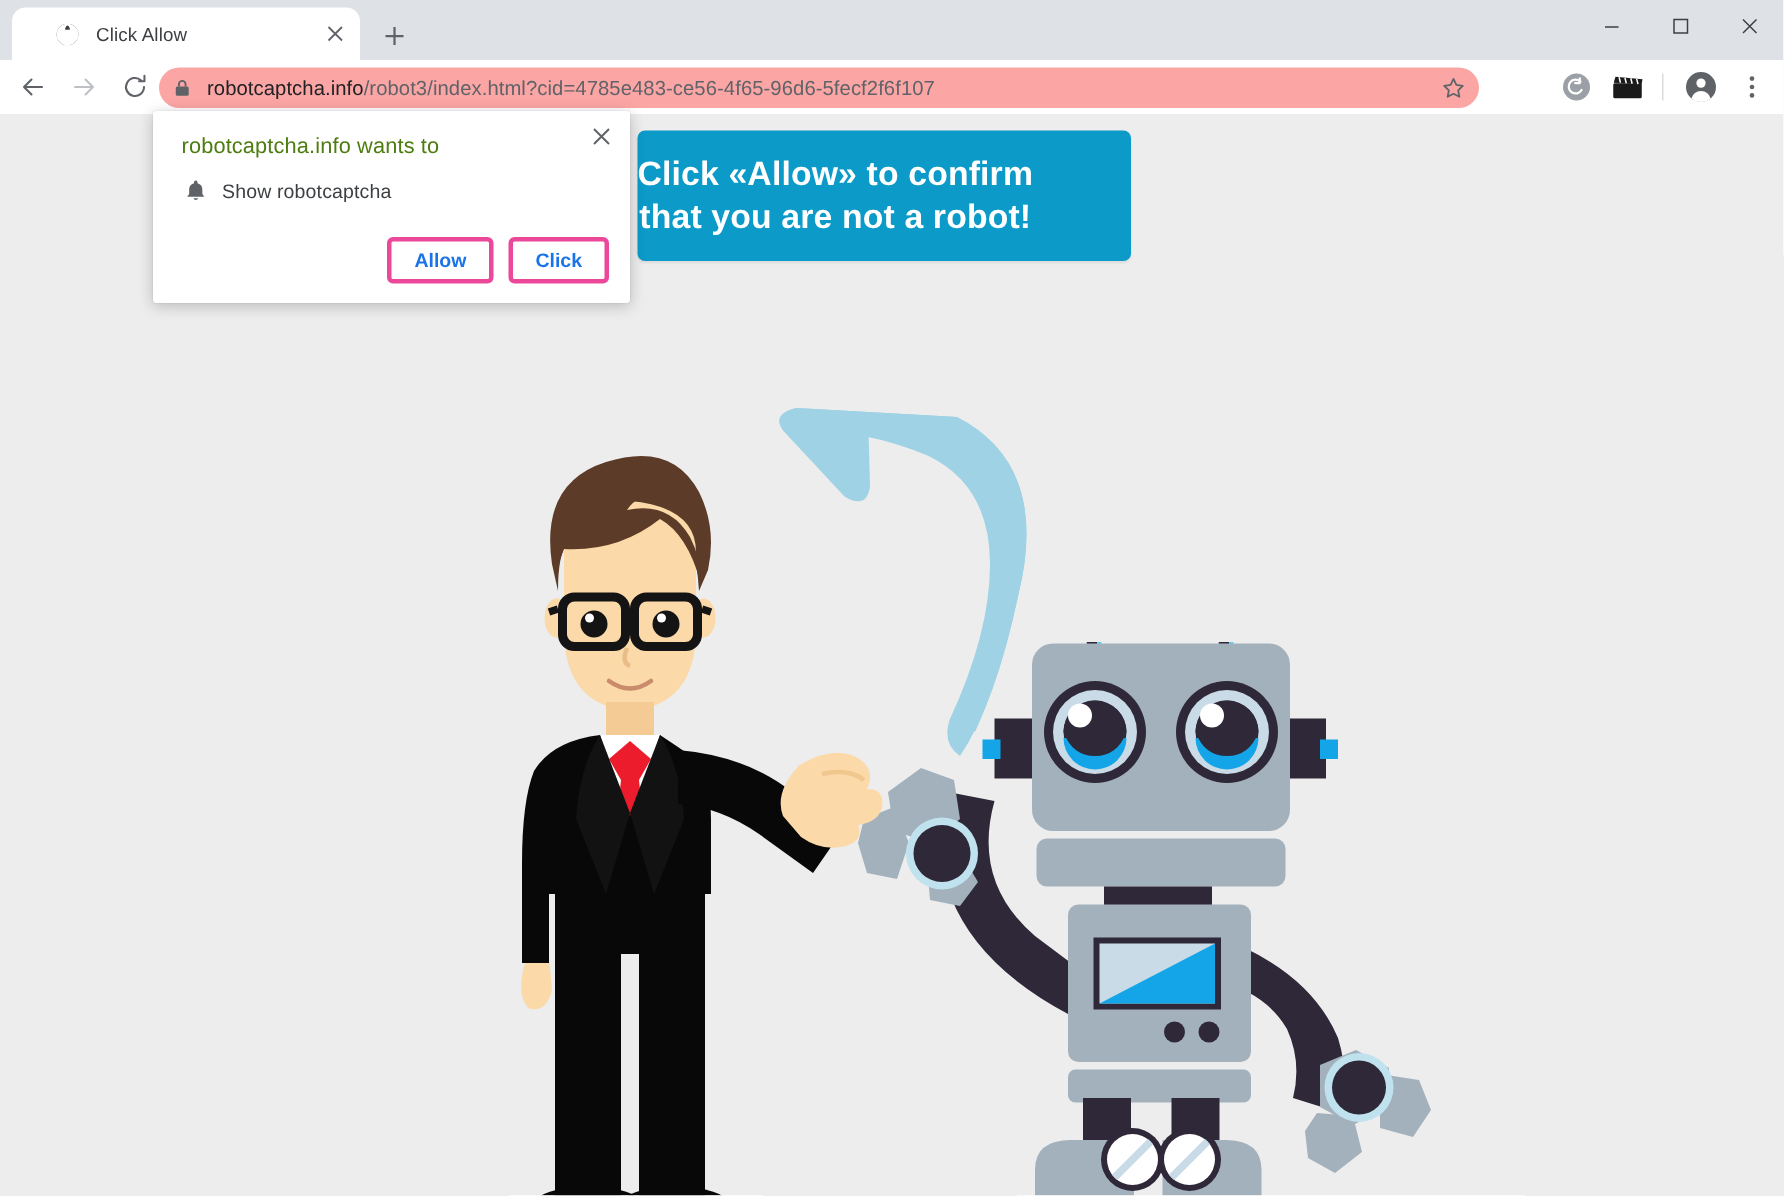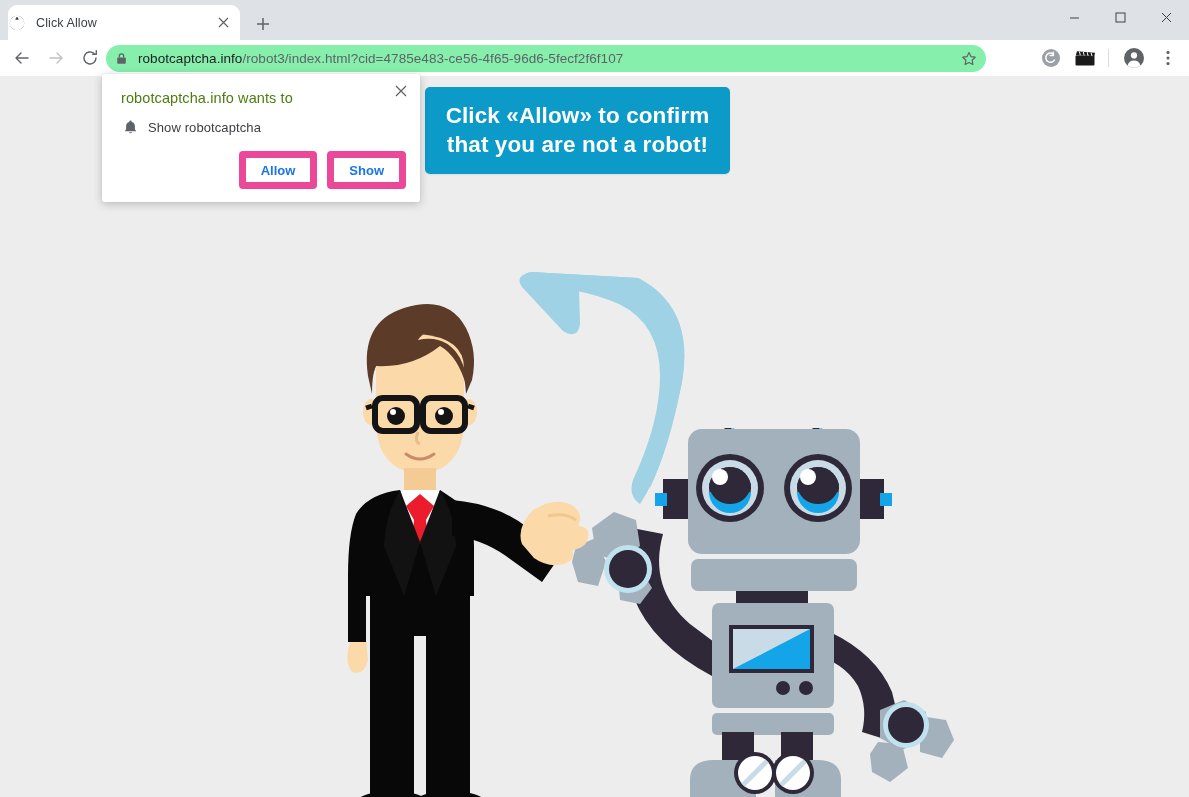--- a/index.html
+++ b/index.html
@@ -13,21 +13,21 @@
 
   
   .tabstrip {
     position: absolute; left: 0; top: 0; width: 1189px; height: 40px;
     background: #dee1e6;
   }
   .tab {
     position: absolute; left: 8px; top: 5px; width: 232px; height: 35px;
     background: #ffffff;
     border-radius: 9px 9px 0 0;
-    display: flex; align-items: center; padding: 0 8px 0 0;
+    display: flex; align-items: center; padding: 0 8px 0 28px;
   }
   .tab-favicon {
     width: 17px; height: 17px; flex: 0 0 17px; margin-right: 11px;
     display: flex; align-items: center; justify-content: center;
   }
   .tab-title {
     flex: 1 1 auto; font-size: 12.5px; color: #3c4043;
     white-space: nowrap; overflow: hidden; text-overflow: ellipsis;
     letter-spacing: .1px;
   }
@@ -56,21 +56,21 @@
   }
   .navbtn {
     width: 28px; height: 28px; margin-left: 6px;
     display: flex; align-items: center; justify-content: center;
     border-radius: 50%; color: #5f6368;
   }
   .navbtn.first { margin-left: 8px; }
   .navbtn.disabled { color: #bdc1c6; }
   .omnibox {
     position: absolute; left: 106px; top: 5px; width: 880px; height: 27px;
-    background: #86efac; border-radius: 14px;
+    background: #fca5a5; border-radius: 14px;
     display: flex; align-items: center; padding-left: 2px;
   }
   .lock {
     width: 27px; height: 27px; flex: 0 0 27px;
     display: flex; align-items: center; justify-content: center;
   }
   .urltext {
     font-size: 13.5px; color: #202124; white-space: nowrap;
     overflow: hidden; margin-left: 3px; letter-spacing: .05px;
   }
@@ -85,23 +85,23 @@
   .toolbar-right { position: absolute; right: 6px; top: 3px; height: 30px; display: flex; align-items: center; }
 
   
   .page {
     position: absolute; left: 0; top: 76px; width: 1189px; height: 721px;
     background: #ededed; overflow: hidden;
   }
 
   
   .banner {
-    position: absolute; left: 425px; top: 11px; width: 305px; height: 87px;
+    position: absolute; left: 425px; top: 11px; width: 329px; height: 87px;
     background: #0c9ac8; border-radius: 5px;
-    display: flex; align-items: center; justify-content: center;
+    display: flex; align-items: center; justify-content: flex-start;
     box-shadow: 0 1px 2px rgba(0,0,0,.08);
   }
   .banner-text {
     color: #ffffff; font-weight: bold; font-size: 22.5px;
     text-align: center; line-height: 1.28; letter-spacing: .1px;
     white-space: pre-line;
   }
 
   .art { position: absolute; left: 0; top: 0; width: 1189px; height: 721px; }
 
@@ -124,21 +124,21 @@
   .bubble-perm {
     position: absolute; left: 19px; top: 44px; display: flex; align-items: center;
   }
   .bell { width: 18px; height: 18px; display: flex; align-items: center; justify-content: center; margin-right: 9px; }
   .perm-label { font-size: 13px; color: #3c4043; letter-spacing: .1px; }
   .bubble-actions {
     position: absolute; right: 14px; bottom: 13px; display: flex; gap: 10px;
   }
   .btn {
     min-width: 58px; height: 31px; padding: 12px 15px;
-    background: #ffffff; border: 7px solid #ec4899; border-radius: 4px;
+    background: #ffffff; border: 3px solid #ec4899; border-radius: 4px;
     color: #1a73e8; font-size: 13px; font-weight: bold;
     display: flex; align-items: center; justify-content: center;
     font-family: "Liberation Sans", sans-serif;
   }
 </style>
 </head>
 <body>
 
 <div id="app">
 
@@ -431,17 +431,17 @@
       <span class="bell">
         <svg width="15" height="16" viewBox="0 0 15 16">
           <path d="M7.5 1.4a1.2 1.2 0 011.2 1.2v.5a4.4 4.4 0 013.2 4.2v3l1.3 1.9H1.8l1.3-1.9v-3a4.4 4.4 0 013.2-4.2v-.5A1.2 1.2 0 017.5 1.4z" fill="#5f6368"></path>
           <path d="M5.9 13.2a1.7 1.7 0 003.2 0z" fill="#5f6368"></path>
         </svg>
       </span>
       <span class="perm-label">Show robotcaptcha</span>
     </div>
     <div class="bubble-actions">
       <div class="btn">Allow</div>
-      <div class="btn">Show</div>
+      <div class="btn">Click</div>
     </div>
   </div>
 
 </div>
 
 </body></html>

